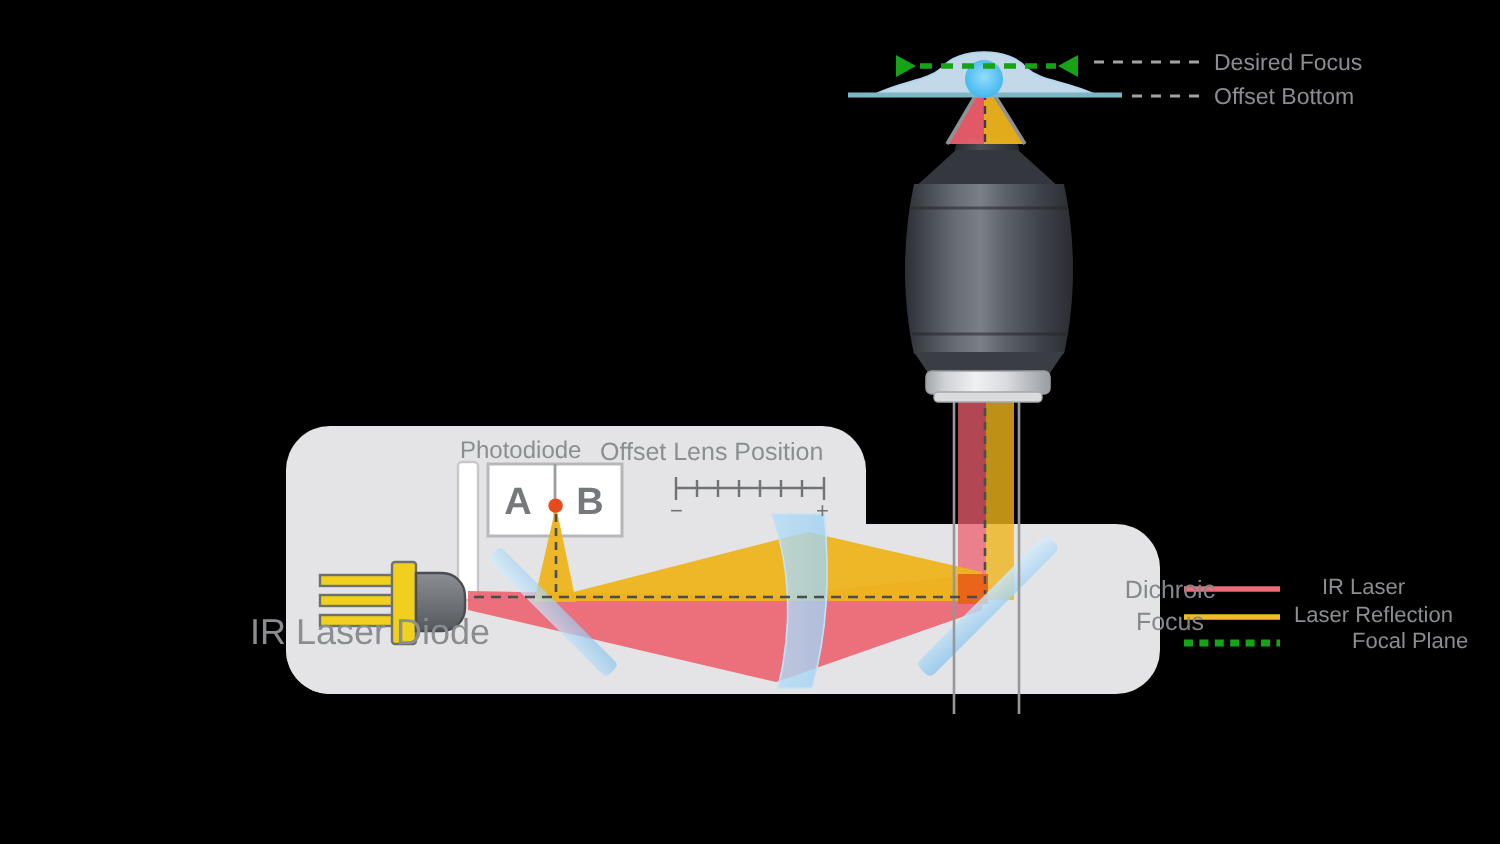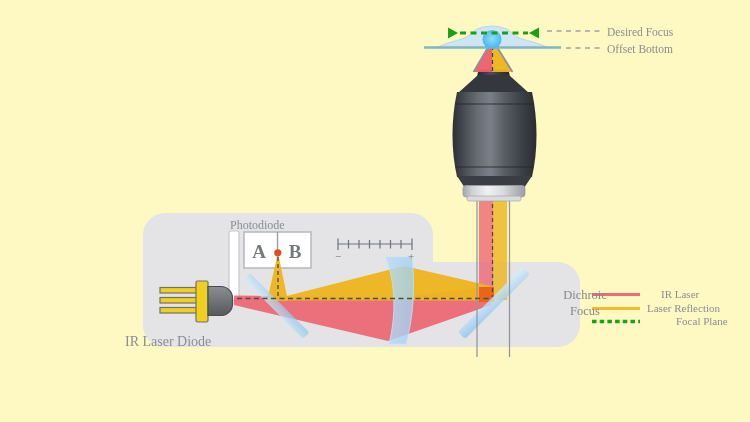--- a/index.html
+++ b/index.html
@@ -1,18 +1,18 @@
 <!DOCTYPE html>
 <html><head>
 <meta charset="utf-8">
 <style>
   html,body{margin:0;padding:0;background:#ffffff;}
   #stage{
-    position:relative;width:750px;height:422px;background:#fef9c3;overflow:hidden;
-    font-family:Liberation Serif, serif;
+    position:relative;width:750px;height:422px;background:#000000;overflow:hidden;
+    font-family:Liberation Sans, sans-serif;
   }
   #stage svg{position:absolute;left:0;top:0;}
   .lbl{
     position:absolute;color:#8b8e91;font-size:12px;line-height:1.25;
     white-space:nowrap;user-select:none;
   }
   .lbl.center{text-align:left;}
   .lbl.small{font-size:11px;}
   .lbl.tiny{font-size:11.5px;}
   .ab{
@@ -181,24 +181,25 @@
   </g>
 </svg>
 
 <div class="lbl tiny" style="left:607px;top:24.5px;">Desired Focus</div>
 <div class="lbl tiny" style="left:607px;top:41.5px;">Offset Bottom</div>
 
 <div class="lbl center" style="left:230px;top:218px;width:95px;">Photodiode</div>
 <div class="ab" style="left:246px;top:241px;">A</div>
 <div class="ab" style="left:282px;top:241px;">B</div>
 
+<div class="lbl center" style="left:300px;top:219px;width:150px;font-size:12.5px;">Offset Lens Position</div>
 <div class="scale-sign" style="left:335px;top:250px;">−</div>
 <div class="scale-sign" style="left:408px;top:250px;">+</div>
 
-<div class="lbl center" style="left:125px;top:333px;width:150px;font-size:14px;">IR Laser Diode</div>
+<div class="lbl center" style="left:125px;top:305px;width:150px;font-size:18px;">IR Laser Diode</div>
 
 <div class="dichroic-lbl" style="left:543px;top:287px;">
   <div>Dichroic</div>
   <div>Focus</div>
 </div>
 
 <div class="lbl small" style="left:647px;top:288px;margin-left:14px;">IR Laser</div>
 <div class="lbl small" style="left:647px;top:302px;">Laser Reflection</div>
 <div class="lbl small" style="left:676px;top:315px;">Focal Plane</div>
 

